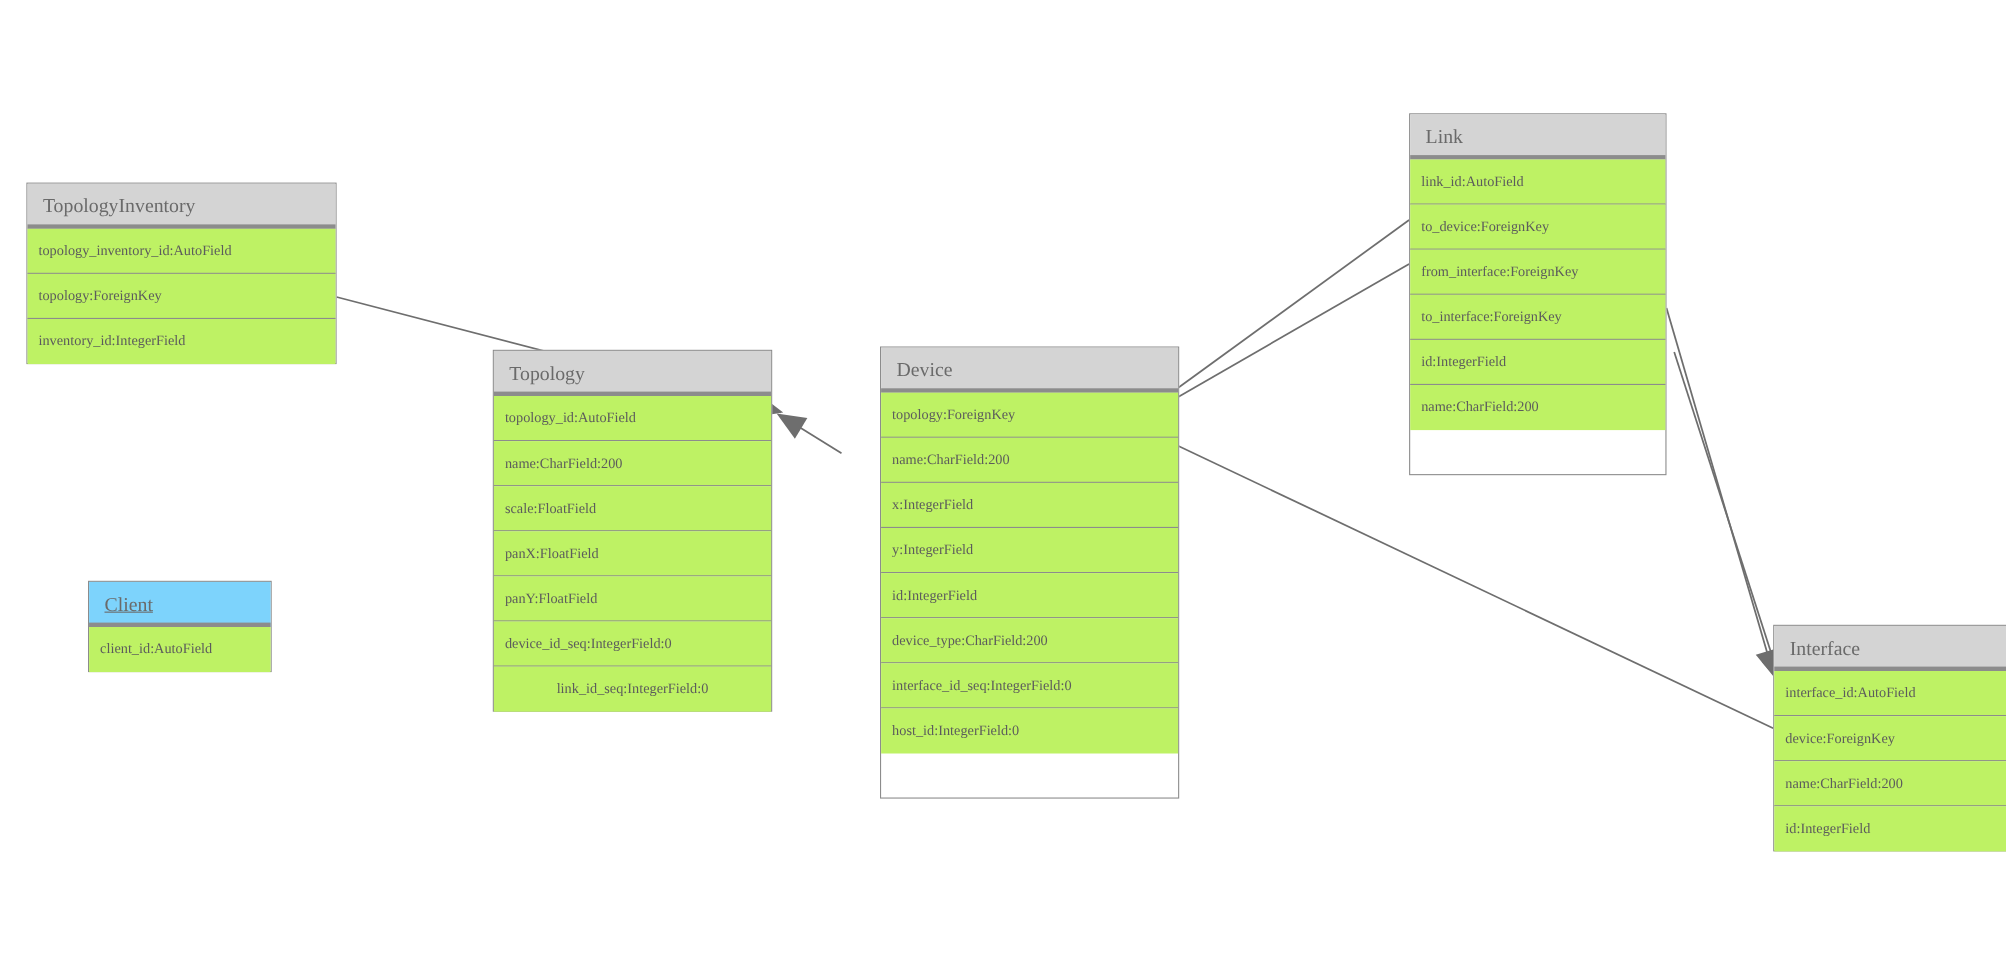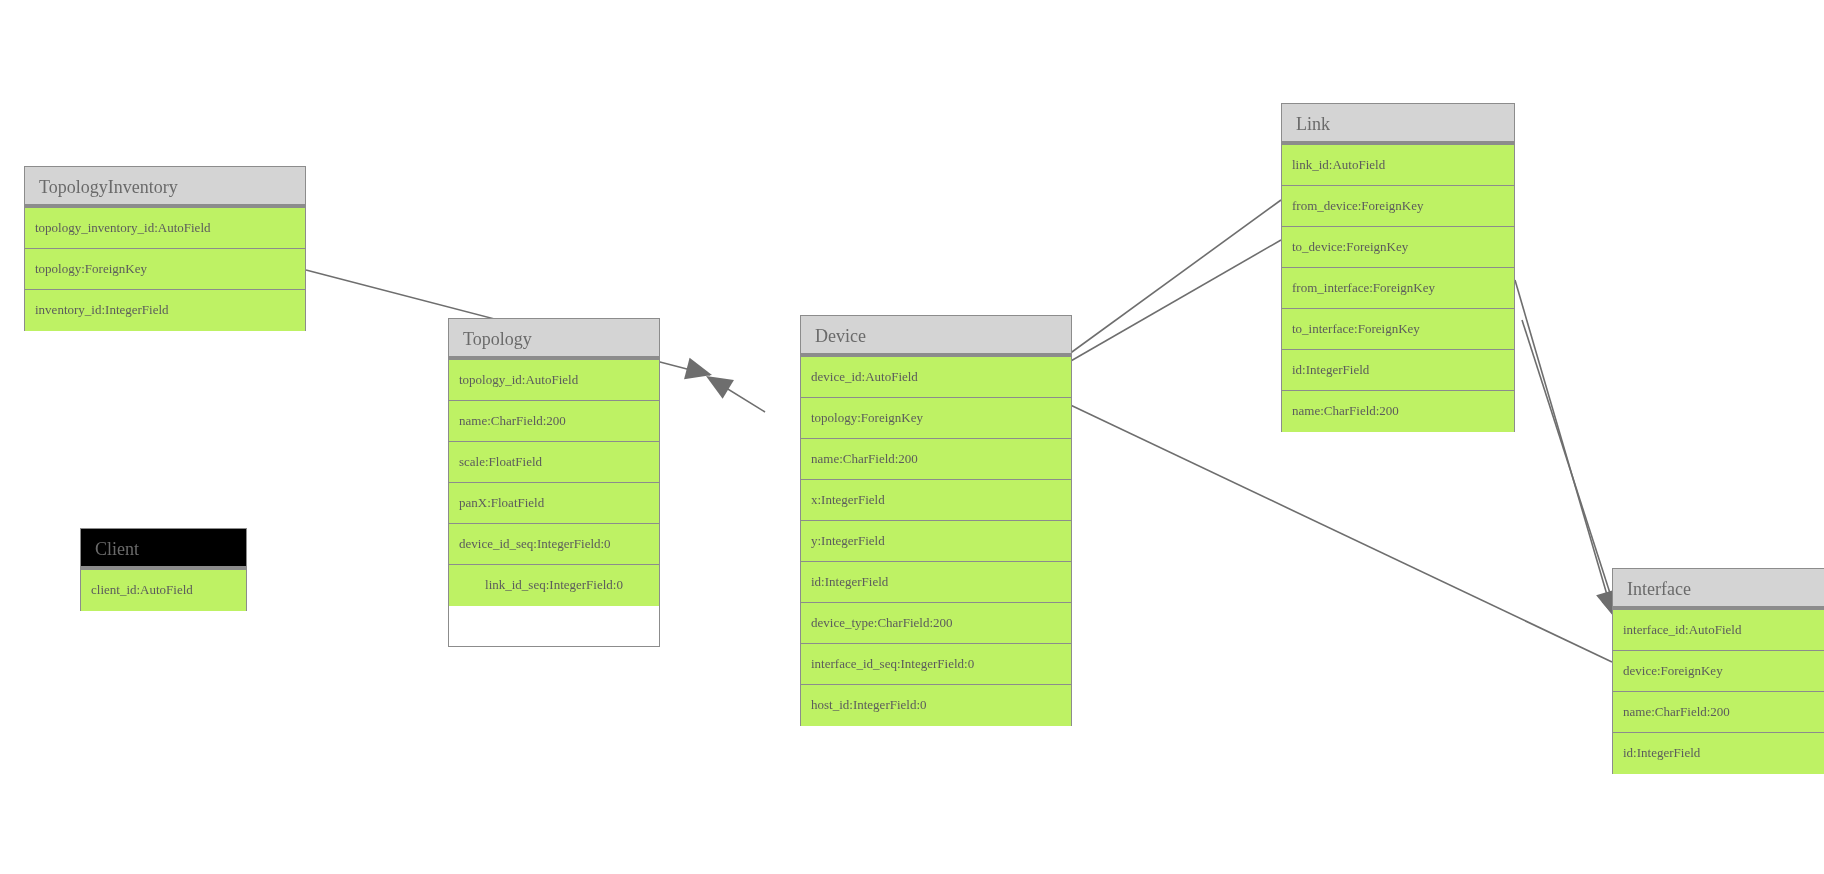--- a/index.html
+++ b/index.html
@@ -95,49 +95,48 @@
       </g>
     </svg>
 
   <div id="entity-layer">
       <div class="entity" style="left: 24px; top: 166px; width: 282px; height: 165px; border-color: rgb(140, 140, 140);">
         <div class="entity-header" style="background: rgb(212, 212, 212); color: rgb(106, 106, 106); border-bottom-color: rgb(140, 140, 140);">TopologyInventory</div>
         <div class="entity-field" style="color: rgb(92, 92, 92); border-bottom-color: rgb(140, 140, 140);">topology_inventory_id:AutoField</div>
         <div class="entity-field" style="color: rgb(92, 92, 92); border-bottom-color: rgb(140, 140, 140);">topology:ForeignKey</div>
         <div class="entity-field last" style="color: rgb(92, 92, 92); border-bottom-color: rgb(140, 140, 140);">inventory_id:IntegerField</div>
       </div>
-      <div class="entity" style="left: 448px; top: 318px; width: 212px; height: 329px; border-color: rgb(140, 140, 140);">
+      <div class="entity" style="left: 448px; top: 318px; width: 254px; height: 329px; border-color: rgb(140, 140, 140);">
         <div class="entity-header" style="background: rgb(212, 212, 212); color: rgb(106, 106, 106); border-bottom-color: rgb(140, 140, 140);">Topology</div>
         <div class="entity-field" style="color: rgb(92, 92, 92); border-bottom-color: rgb(140, 140, 140);">topology_id:AutoField</div>
         <div class="entity-field" style="color: rgb(92, 92, 92); border-bottom-color: rgb(140, 140, 140);">name:CharField:200</div>
         <div class="entity-field" style="color: rgb(92, 92, 92); border-bottom-color: rgb(140, 140, 140);">scale:FloatField</div>
         <div class="entity-field" style="color: rgb(92, 92, 92); border-bottom-color: rgb(140, 140, 140);">panX:FloatField</div>
+        <div class="entity-field" style="color: rgb(92, 92, 92); border-bottom-color: rgb(140, 140, 140);">panY:FloatField</div>
         <div class="entity-field" style="color: rgb(92, 92, 92); border-bottom-color: rgb(140, 140, 140);">device_id_seq:IntegerField:0</div>
         <div class="entity-field last" style="color: rgb(92, 92, 92); border-bottom-color: rgb(140, 140, 140); text-align: center;">link_id_seq:IntegerField:0</div>
       </div>
       <div class="entity" style="left: 80px; top: 528px; width: 167px; height: 83px; border-color: rgb(140, 140, 140);">
-        <div class="entity-header" style="background: #000000; color: rgb(106, 106, 106); border-bottom-color: rgb(140, 140, 140);">Client</div>
+        <div class="entity-header" style="background: #7dd3fc; color: rgb(106, 106, 106); border-bottom-color: rgb(140, 140, 140); text-decoration: underline;">Client</div>
         <div class="entity-field last" style="color: rgb(92, 92, 92); border-bottom-color: rgb(140, 140, 140);">client_id:AutoField</div>
       </div>
       <div class="entity" style="left: 800px; top: 315px; width: 272px; height: 411px; border-color: rgb(140, 140, 140);">
         <div class="entity-header" style="background: rgb(212, 212, 212); color: rgb(106, 106, 106); border-bottom-color: rgb(140, 140, 140);">Device</div>
-        <div class="entity-field" style="color: rgb(92, 92, 92); border-bottom-color: rgb(140, 140, 140);">device_id:AutoField</div>
         <div class="entity-field" style="color: rgb(92, 92, 92); border-bottom-color: rgb(140, 140, 140);">topology:ForeignKey</div>
         <div class="entity-field" style="color: rgb(92, 92, 92); border-bottom-color: rgb(140, 140, 140);">name:CharField:200</div>
         <div class="entity-field" style="color: rgb(92, 92, 92); border-bottom-color: rgb(140, 140, 140);">x:IntegerField</div>
         <div class="entity-field" style="color: rgb(92, 92, 92); border-bottom-color: rgb(140, 140, 140);">y:IntegerField</div>
         <div class="entity-field" style="color: rgb(92, 92, 92); border-bottom-color: rgb(140, 140, 140);">id:IntegerField</div>
         <div class="entity-field" style="color: rgb(92, 92, 92); border-bottom-color: rgb(140, 140, 140);">device_type:CharField:200</div>
         <div class="entity-field" style="color: rgb(92, 92, 92); border-bottom-color: rgb(140, 140, 140);">interface_id_seq:IntegerField:0</div>
         <div class="entity-field last" style="color: rgb(92, 92, 92); border-bottom-color: rgb(140, 140, 140);">host_id:IntegerField:0</div>
       </div>
       <div class="entity" style="left: 1281px; top: 103px; width: 234px; height: 329px; border-color: rgb(140, 140, 140);">
         <div class="entity-header" style="background: rgb(212, 212, 212); color: rgb(106, 106, 106); border-bottom-color: rgb(140, 140, 140);">Link</div>
         <div class="entity-field" style="color: rgb(92, 92, 92); border-bottom-color: rgb(140, 140, 140);">link_id:AutoField</div>
-        <div class="entity-field" style="color: rgb(92, 92, 92); border-bottom-color: rgb(140, 140, 140);">from_device:ForeignKey</div>
         <div class="entity-field" style="color: rgb(92, 92, 92); border-bottom-color: rgb(140, 140, 140);">to_device:ForeignKey</div>
         <div class="entity-field" style="color: rgb(92, 92, 92); border-bottom-color: rgb(140, 140, 140);">from_interface:ForeignKey</div>
         <div class="entity-field" style="color: rgb(92, 92, 92); border-bottom-color: rgb(140, 140, 140);">to_interface:ForeignKey</div>
         <div class="entity-field" style="color: rgb(92, 92, 92); border-bottom-color: rgb(140, 140, 140);">id:IntegerField</div>
         <div class="entity-field last" style="color: rgb(92, 92, 92); border-bottom-color: rgb(140, 140, 140);">name:CharField:200</div>
       </div>
       <div class="entity" style="left: 1612px; top: 568px; width: 234px; height: 206px; border-color: rgb(140, 140, 140);">
         <div class="entity-header" style="background: rgb(212, 212, 212); color: rgb(106, 106, 106); border-bottom-color: rgb(140, 140, 140);">Interface</div>
         <div class="entity-field" style="color: rgb(92, 92, 92); border-bottom-color: rgb(140, 140, 140);">interface_id:AutoField</div>
         <div class="entity-field" style="color: rgb(92, 92, 92); border-bottom-color: rgb(140, 140, 140);">device:ForeignKey</div>

